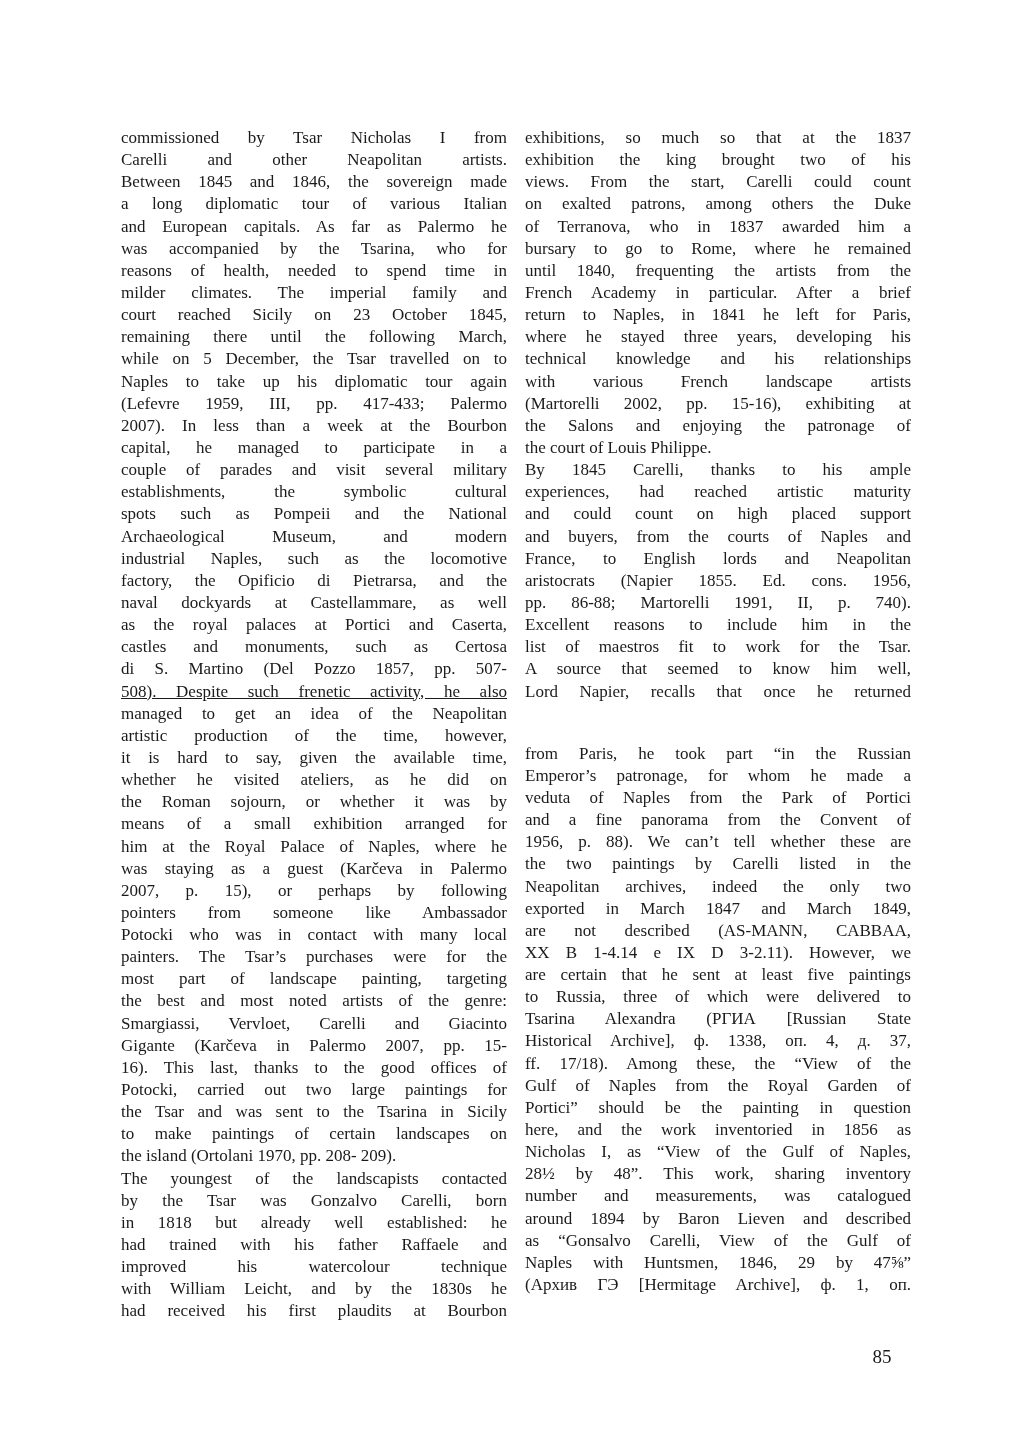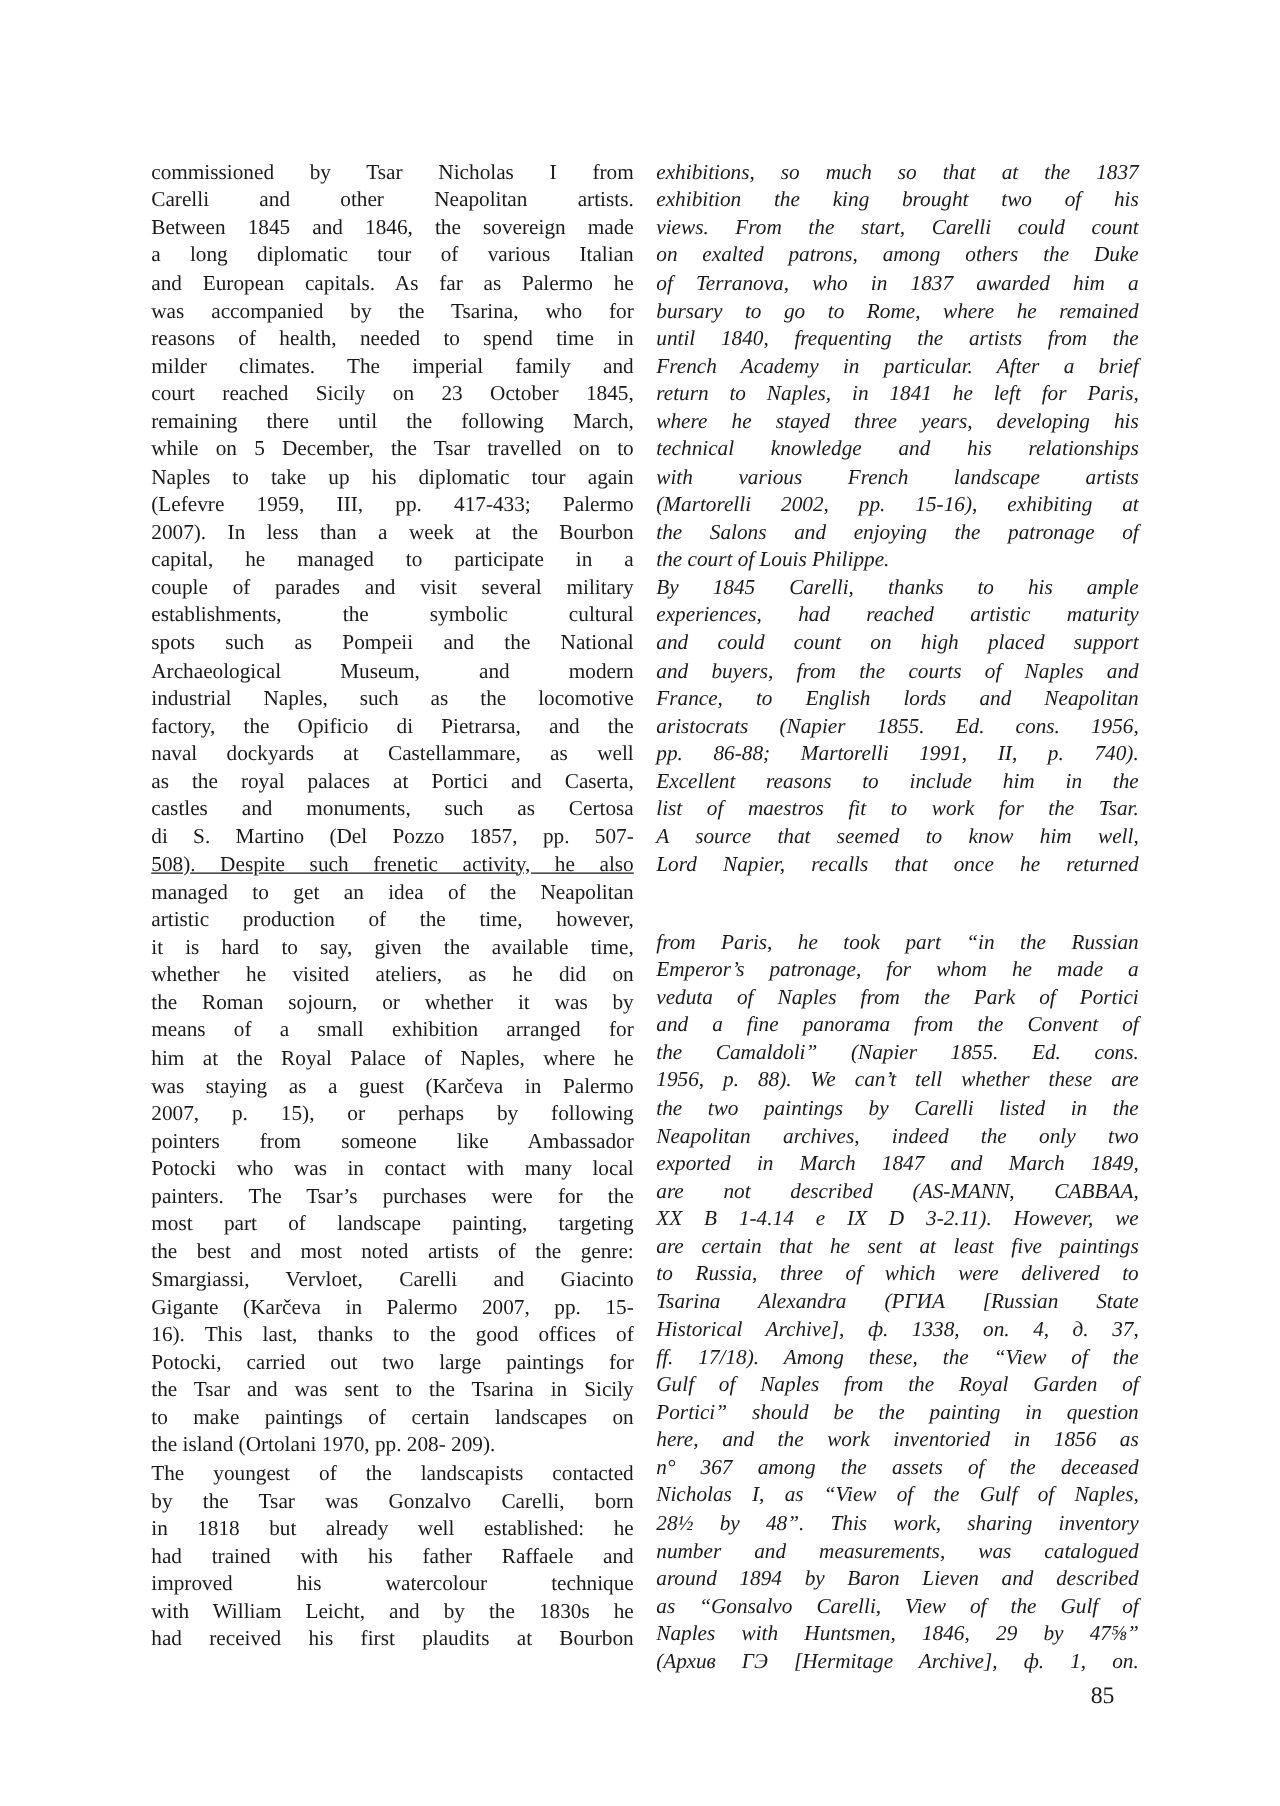--- a/index.html
+++ b/index.html
@@ -24,21 +24,21 @@
     .column {
       position: absolute;
       top: 127px;
       width: 386px;
       font-size: 17px;
       line-height: 22.15px;
       text-align: justify;
       letter-spacing: 0;
     }
     .col-left { left: 121px; }
-    .col-right { left: 525px; font-style: italic; }
+    .col-right { left: 525px; }
     .line {
       display: block;
       white-space: nowrap;
       text-align: justify;
       text-align-last: justify;
       height: 22.15px;
       overflow: visible;
     }
     .line.last {
       text-align-last: left;
@@ -136,36 +136,34 @@
       <span class="line" style="display: block; word-spacing: 13px;">aristocrats (Napier 1855. Ed. cons. 1956,</span>
       <span class="line" style="display: block; word-spacing: 14px;">pp. 86-88; Martorelli 1991, II, p. 740).</span>
       <span class="line" style="display: block; word-spacing: 13.5px;">Excellent reasons to include him in the</span>
       <span class="line" style="display: block; word-spacing: 10px;">list of maestros fit to work for the Tsar.</span>
       <span class="line" style="display: block; word-spacing: 10.1429px;">A source that seemed to know him well,</span>
       <span class="line" style="display: block; word-spacing: 10px;">Lord Napier, recalls that once he returned</span>
       <span class="line" style="display: block; word-spacing: 10.8571px; margin-top: 40px;">from Paris, he took part “in the Russian</span>
       <span class="line" style="display: block; word-spacing: 8.5px;">Emperor’s patronage, for whom he made a</span>
       <span class="line" style="display: block; word-spacing: 8.85714px;">veduta of Naples from the Park of Portici</span>
       <span class="line" style="display: block; word-spacing: 8.85714px;">and a fine panorama from the Convent of</span>
-      <span class="line" style="display: block; word-spacing: 15.2px;">the Camaldoli” (Napier 1855. Ed. cons.</span>
       <span class="line" style="display: block; word-spacing: 5.125px;">1956, p. 88). We can’t tell whether these are</span>
       <span class="line" style="display: block; word-spacing: 10.2857px;">the two paintings by Carelli listed in the</span>
       <span class="line" style="display: block; word-spacing: 13px;">Neapolitan archives, indeed the only two</span>
       <span class="line" style="display: block; word-spacing: 9.83333px;">exported in March 1847 and March 1849,</span>
       <span class="line" style="display: block; word-spacing: 13.25px;">are not described (AS-MANN, CABBAA,</span>
       <span class="line" style="display: block; word-spacing: 6.375px;">XX B 1-4.14 e IX D 3-2.11). However, we</span>
       <span class="line" style="display: block; word-spacing: 4.75px;">are certain that he sent at least five paintings</span>
       <span class="line" style="display: block; word-spacing: 7.14286px;">to Russia, three of which were delivered to</span>
       <span class="line" style="display: block; word-spacing: 16px;">Tsarina Alexandra (РГИА [Russian State</span>
       <span class="line" style="display: block; word-spacing: 8.57143px;">Historical Archive], ф. 1338, оп. 4, д. 37,</span>
       <span class="line" style="display: block; word-spacing: 8.71429px;">ff. 17/18). Among these, the “View of the</span>
       <span class="line" style="display: block; word-spacing: 8.85714px;">Gulf of Naples from the Royal Garden of</span>
       <span class="line" style="display: block; word-spacing: 9.16667px;">Portici” should be the painting in question</span>
       <span class="line" style="display: block; word-spacing: 8.71429px;">here, and the work inventoried in 1856 as</span>
-      <span class="line" style="display: block; word-spacing: 10.1429px;">n° 367 among the assets of the deceased</span>
       <span class="line" style="display: block; word-spacing: 6px;">Nicholas I, as “View of the Gulf of Naples,</span>
       <span class="line" style="display: block; word-spacing: 9.5px;">28½ by 48”. This work, sharing inventory</span>
       <span class="line" style="display: block; word-spacing: 11.5px;">number and measurements, was catalogued</span>
       <span class="line" style="display: block; word-spacing: 6.33333px;">around 1894 by Baron Lieven and described</span>
       <span class="line" style="display: block; word-spacing: 8.57143px;">as “Gonsalvo Carelli, View of the Gulf of</span>
       <span class="line" style="display: block; word-spacing: 9.33333px;">Naples with Huntsmen, 1846, 29 by 47⅝”</span>
       <span class="line" style="display: block; word-spacing: 8.66667px;">(Архив ГЭ [Hermitage Archive], ф. 1, оп.</span>
     </div>
   <div class="page-number">85</div>
 </div>

